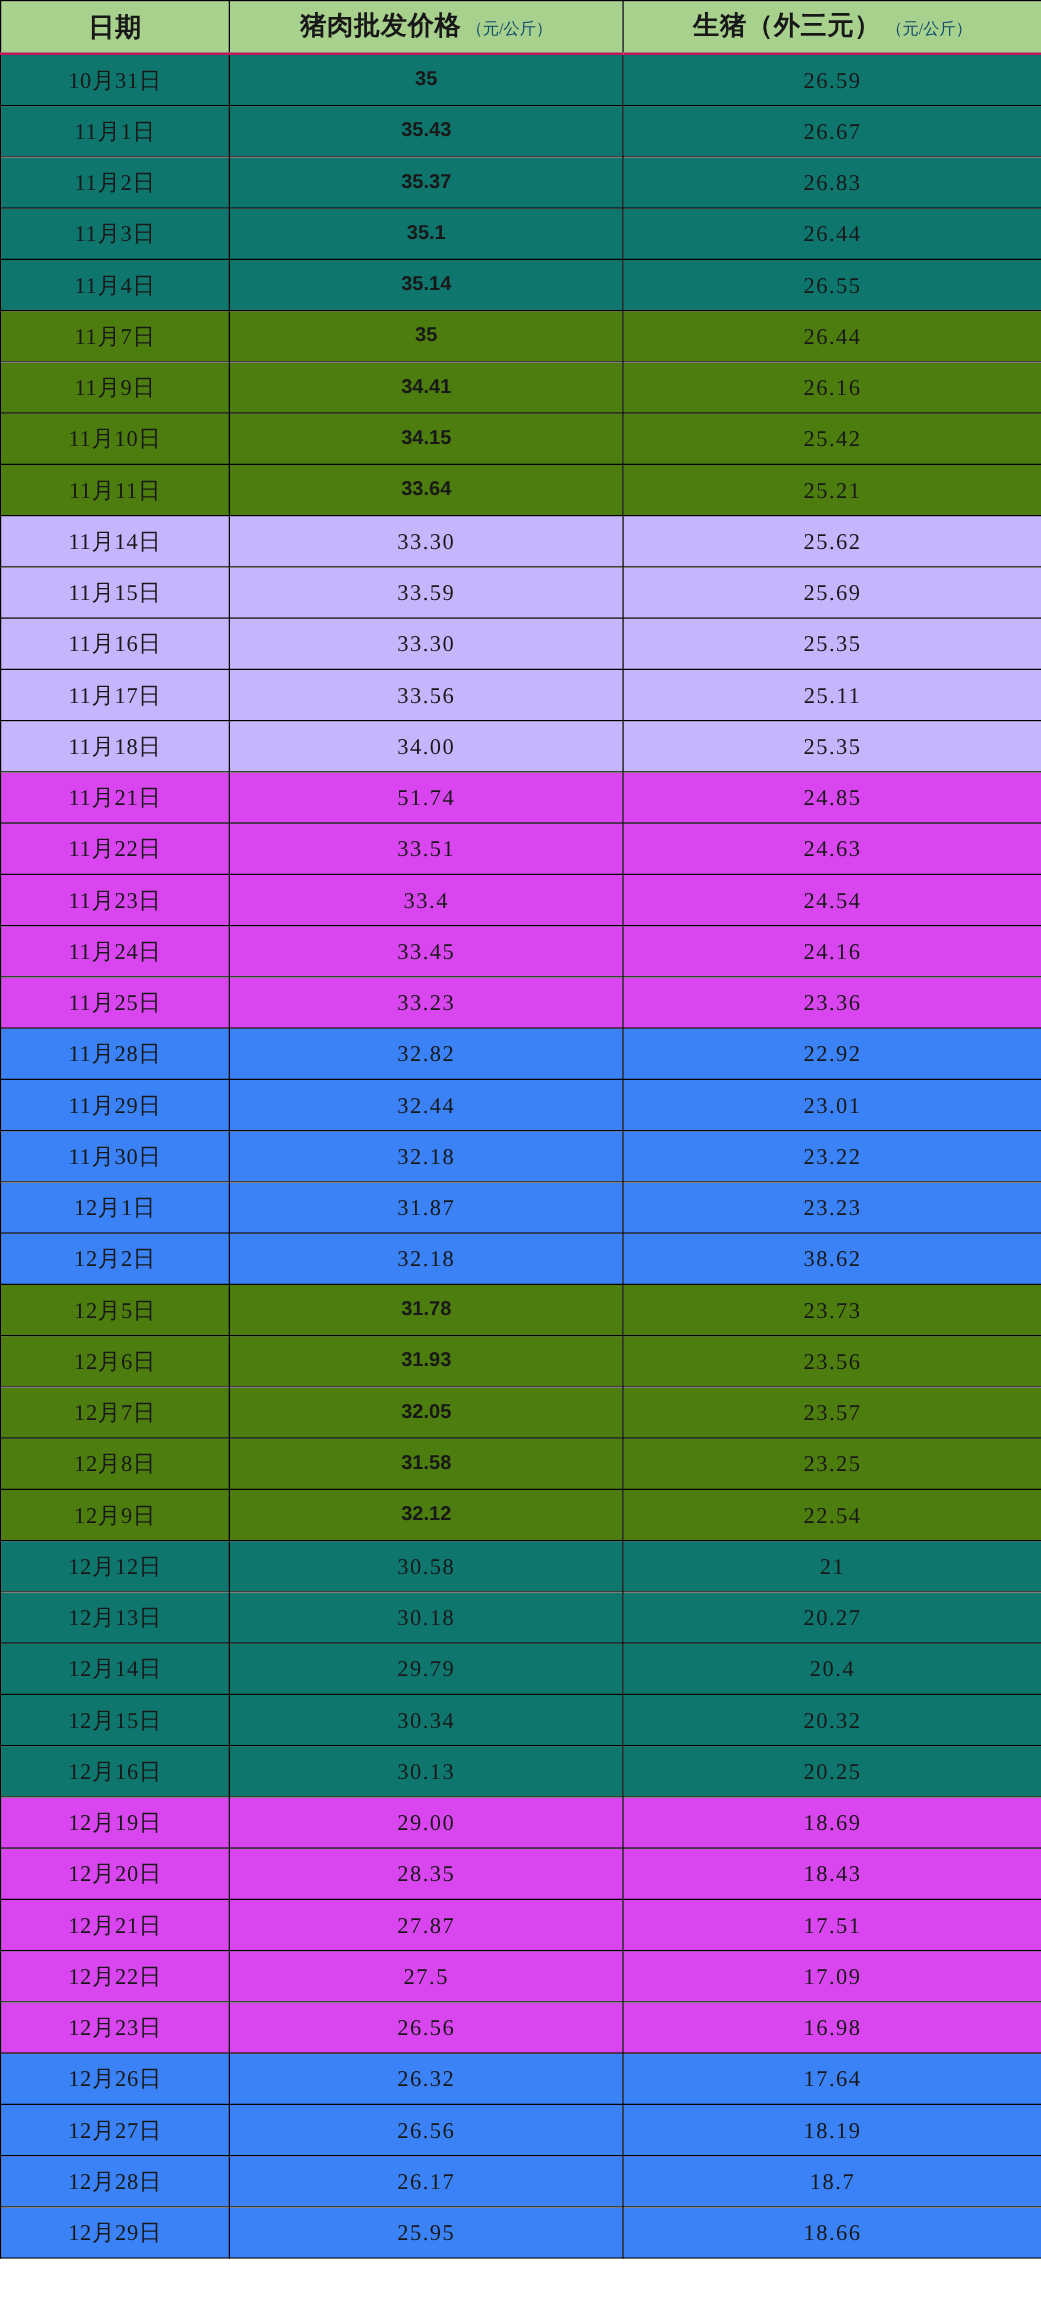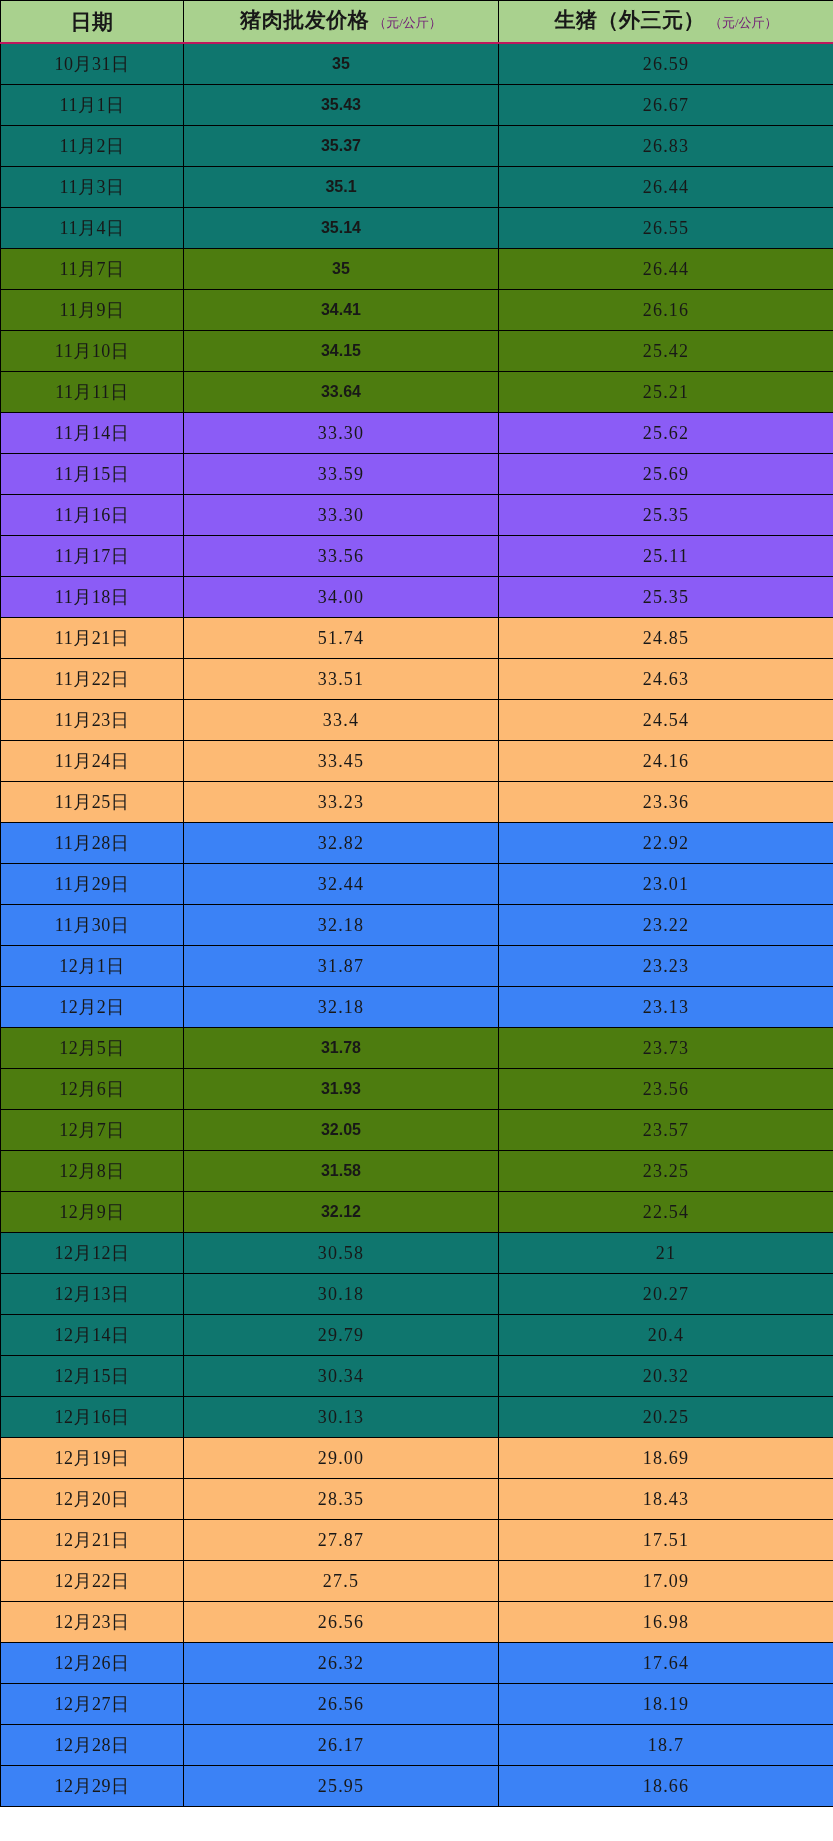--- a/index.html
+++ b/index.html
@@ -40,40 +40,40 @@
     font-weight: bold;
     font-size: 21px;
     letter-spacing: 0.5px;
     border-bottom: 2px solid #be185d;
   }
   .unit {
     font-size: 13px;
     font-weight: normal;
     letter-spacing: 0;
     margin-left: 4px;
-    color: #701a75;
+    color: #0c4a6e;
   }
   #price-table tbody td {
     font-size: 18px;
     letter-spacing: 1.2px;
   }
   #price-table tbody td.date-cell {
     letter-spacing: 0.5px;
   }
   #price-table tbody tr.bold-row td.pork-cell {
     font-weight: bold;
     font-family: "Liberation Sans", "DejaVu Sans", sans-serif;
     font-size: 16px;
     letter-spacing: 0;
   }
   
   tr.band-blue     td { background: #0f766e; }
   tr.band-cream    td { background: #4d7c0f; }
-  tr.band-lavender td { background: #8b5cf6; }
-  tr.band-peach    td { background: #fdba74; }
+  tr.band-lavender td { background: #c4b5fd; }
+  tr.band-peach    td { background: #d946ef; }
   tr.band-green    td { background: #3b82f6; }
 
   
   tr.band-start td { border-top: 2px solid #000000; }
 </style>
 </head>
 <body>
 
 <table id="price-table">
   <colgroup>
@@ -206,21 +206,21 @@
         <td class="hog-cell">23.22</td>
       </tr>
       <tr class="band-green">
         <td class="date-cell">12月1日</td>
         <td class="pork-cell">31.87</td>
         <td class="hog-cell">23.23</td>
       </tr>
       <tr class="band-green">
         <td class="date-cell">12月2日</td>
         <td class="pork-cell">32.18</td>
-        <td class="hog-cell">23.13</td>
+        <td class="hog-cell">38.62</td>
       </tr>
       <tr class="band-cream bold-row band-start">
         <td class="date-cell">12月5日</td>
         <td class="pork-cell">31.78</td>
         <td class="hog-cell">23.73</td>
       </tr>
       <tr class="band-cream bold-row">
         <td class="date-cell">12月6日</td>
         <td class="pork-cell">31.93</td>
         <td class="hog-cell">23.56</td>

